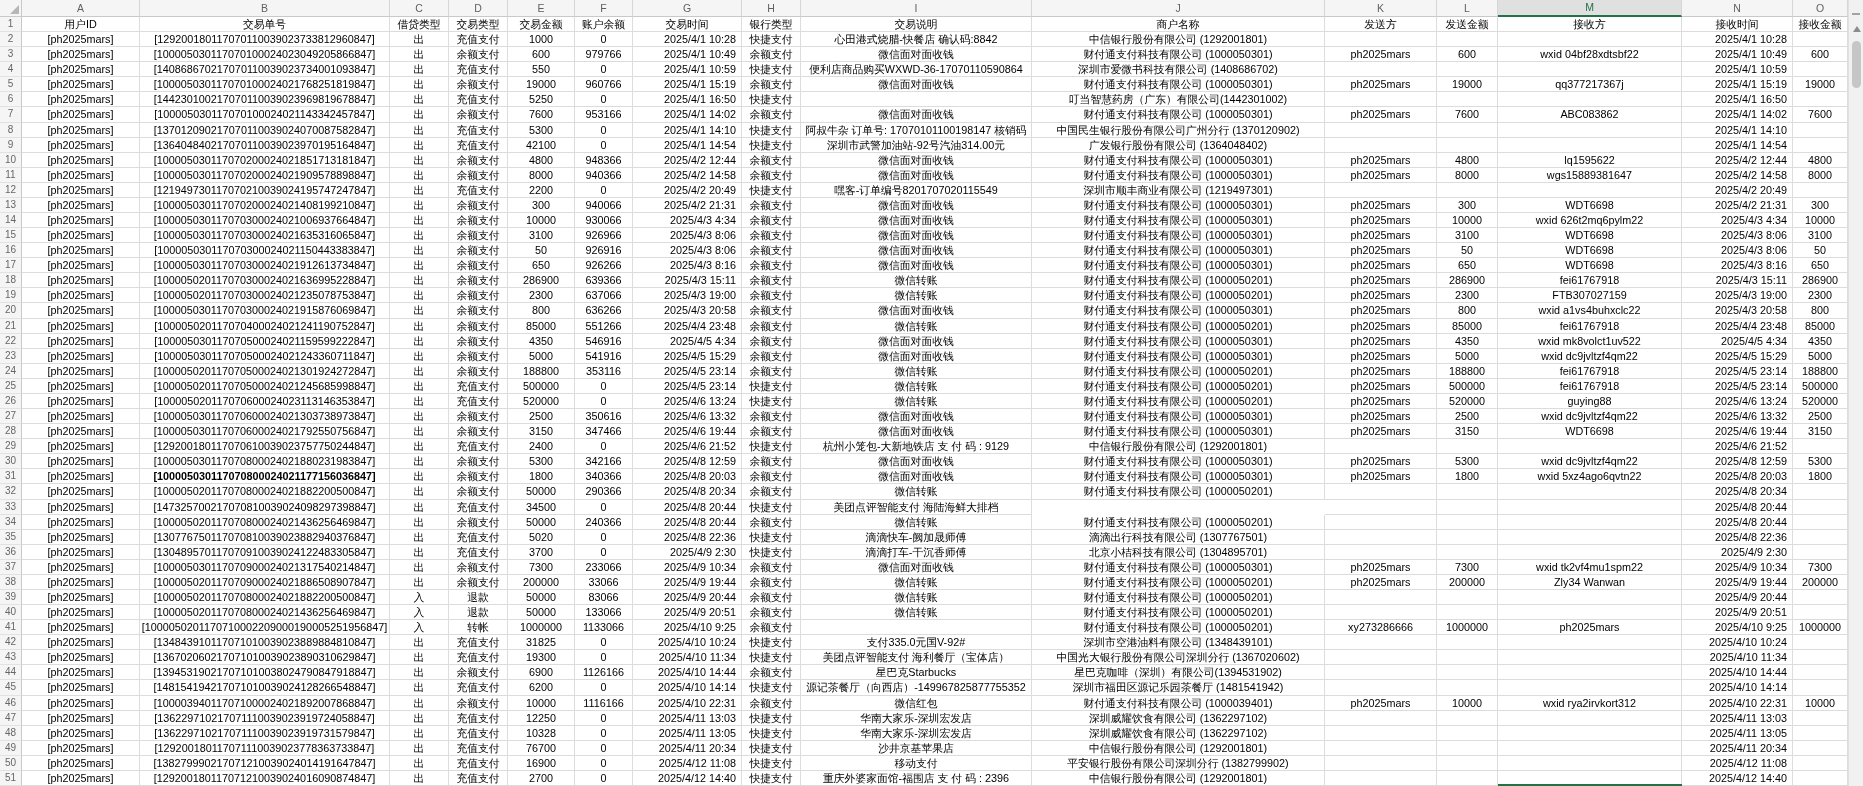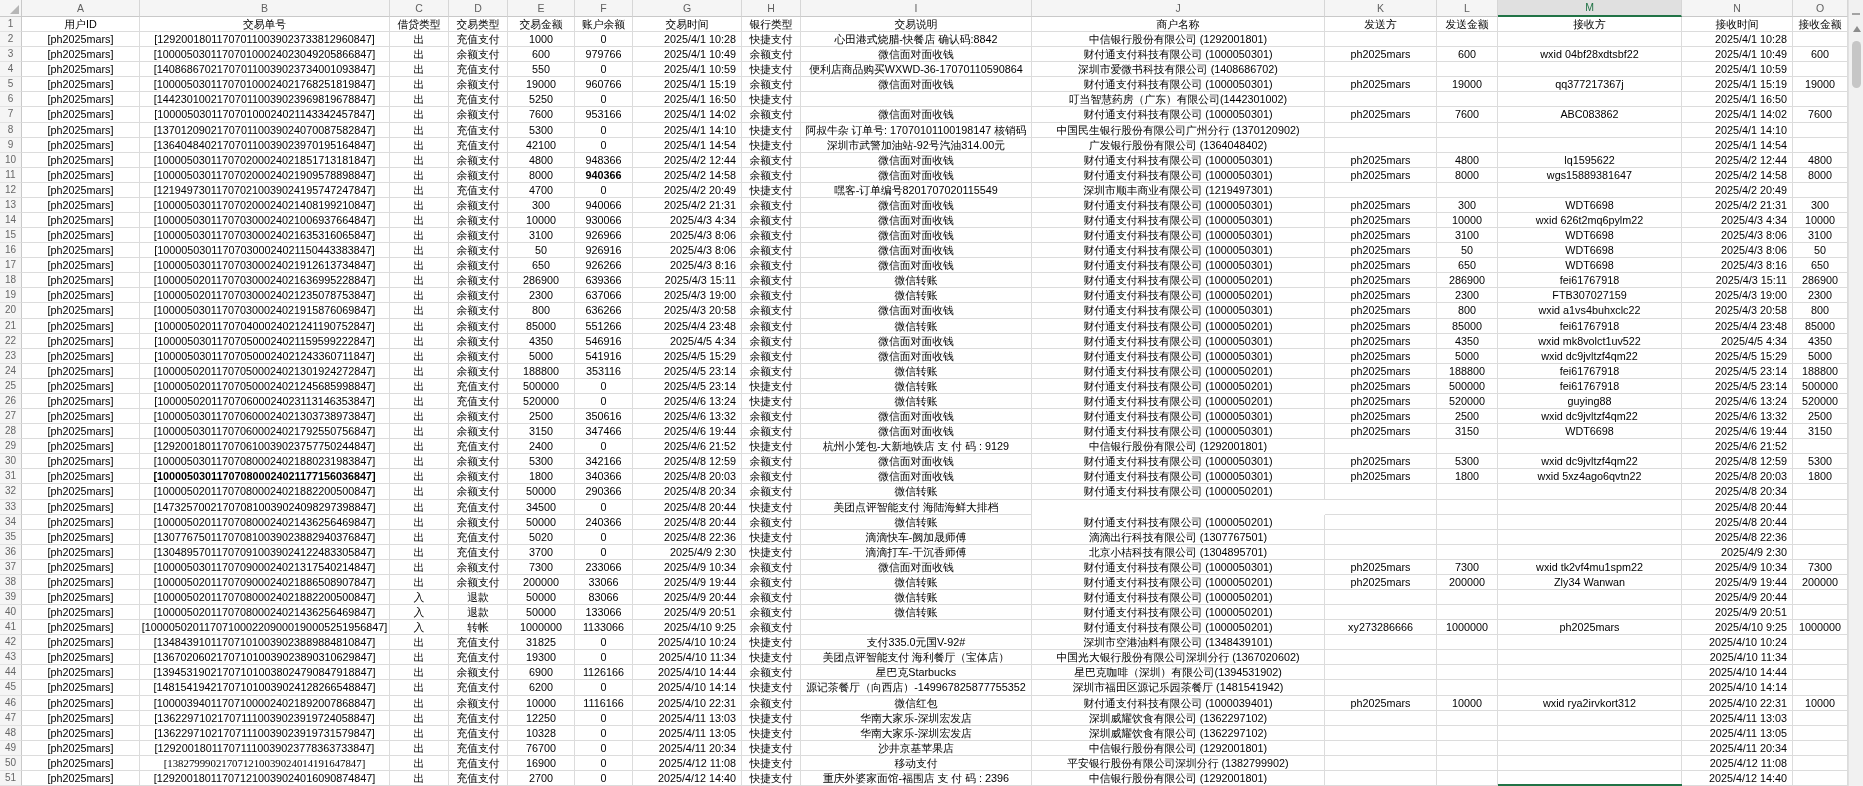--- a/index.html
+++ b/index.html
@@ -271,38 +271,38 @@
         <div class="cell al-r" style="width: 111px;">2025/4/2 12:44</div>
         <div class="cell" style="width: 55px;">4800</div>
       </div>
       <div class="row">
         <div class="rownum">11</div>
         <div class="cell" style="width: 118px;">[ph2025mars]</div>
         <div class="cell" style="width: 250px;">[100005030117070200024021909578898847]</div>
         <div class="cell" style="width: 59px;">出</div>
         <div class="cell" style="width: 59px;">余额支付</div>
         <div class="cell" style="width: 67px;">8000</div>
-        <div class="cell" style="width: 58px; font-weight: bold;">940366</div>
+        <div class="cell" style="width: 58px;">940366</div>
         <div class="cell al-r" style="width: 109px;">2025/4/2 14:58</div>
         <div class="cell" style="width: 59px;">余额支付</div>
         <div class="cell" style="width: 231px;">微信面对面收钱</div>
         <div class="cell" style="width: 293px;">财付通支付科技有限公司 (1000050301)</div>
         <div class="cell" style="width: 112px;">ph2025mars</div>
         <div class="cell" style="width: 61px;">8000</div>
         <div class="cell" style="width: 184px;">wgs15889381647</div>
         <div class="cell al-r" style="width: 111px;">2025/4/2 14:58</div>
         <div class="cell" style="width: 55px;">8000</div>
       </div>
       <div class="row">
         <div class="rownum">12</div>
         <div class="cell" style="width: 118px;">[ph2025mars]</div>
         <div class="cell" style="width: 250px;">[121949730117070210039024195747247847]</div>
         <div class="cell" style="width: 59px;">出</div>
         <div class="cell" style="width: 59px;">充值支付</div>
-        <div class="cell" style="width: 67px;">4700</div>
+        <div class="cell" style="width: 67px;">2200</div>
         <div class="cell" style="width: 58px;">0</div>
         <div class="cell al-r" style="width: 109px;">2025/4/2 20:49</div>
         <div class="cell" style="width: 59px;">快捷支付</div>
         <div class="cell" style="width: 231px;">嘿客-订单编号8201707020115549</div>
         <div class="cell" style="width: 293px;">深圳市顺丰商业有限公司 (1219497301)</div>
         <div class="cell" style="width: 112px;"></div>
         <div class="cell" style="width: 61px;"></div>
         <div class="cell" style="width: 184px;"></div>
         <div class="cell al-r" style="width: 111px;">2025/4/2 20:49</div>
         <div class="cell" style="width: 55px;"></div>
@@ -969,21 +969,21 @@
         <div class="cell" style="width: 293px;">中信银行股份有限公司 (1292001801)</div>
         <div class="cell" style="width: 112px;"></div>
         <div class="cell" style="width: 61px;"></div>
         <div class="cell" style="width: 184px;"></div>
         <div class="cell al-r" style="width: 111px;">2025/4/11 20:34</div>
         <div class="cell" style="width: 55px;"></div>
       </div>
       <div class="row">
         <div class="rownum">50</div>
         <div class="cell" style="width: 118px;">[ph2025mars]</div>
-        <div class="cell" style="width: 250px; font-family: Liberation Serif, serif;">[138279990217071210039024014191647847]</div>
+        <div class="cell" style="width: 250px;">[138279990217071210039024014191647847]</div>
         <div class="cell" style="width: 59px;">出</div>
         <div class="cell" style="width: 59px;">充值支付</div>
         <div class="cell" style="width: 67px;">16900</div>
         <div class="cell" style="width: 58px;">0</div>
         <div class="cell al-r" style="width: 109px;">2025/4/12 11:08</div>
         <div class="cell" style="width: 59px;">快捷支付</div>
         <div class="cell" style="width: 231px;">移动支付</div>
         <div class="cell" style="width: 293px;">平安银行股份有限公司深圳分行 (1382799902)</div>
         <div class="cell" style="width: 112px;"></div>
         <div class="cell" style="width: 61px;"></div>

